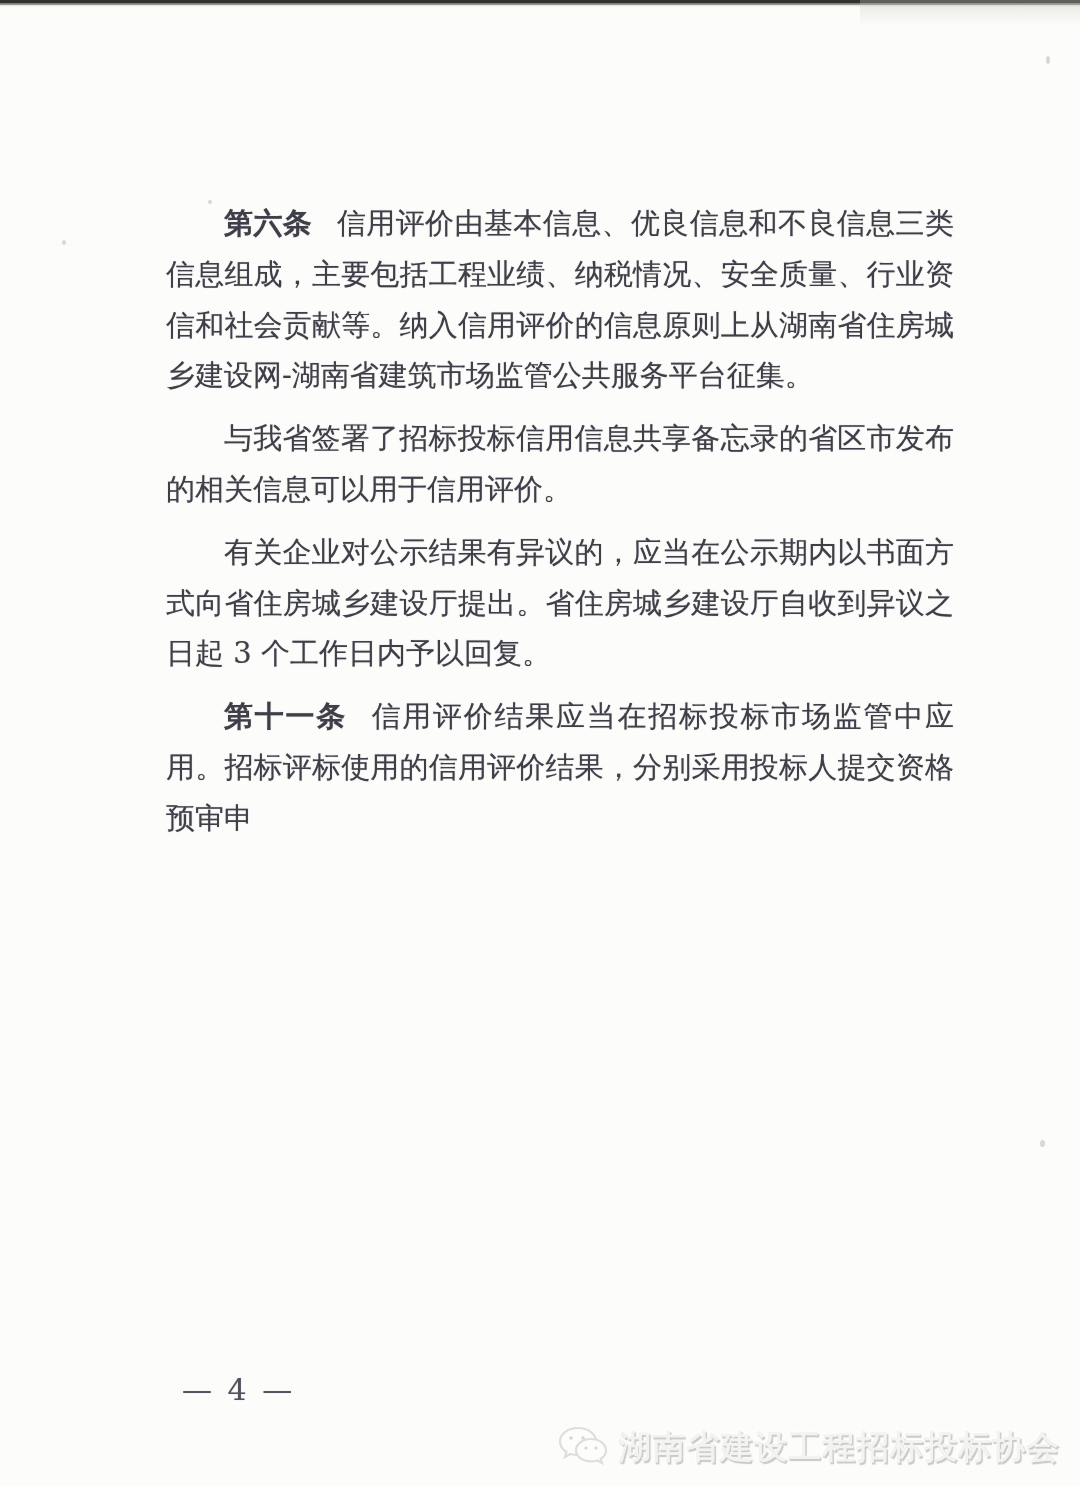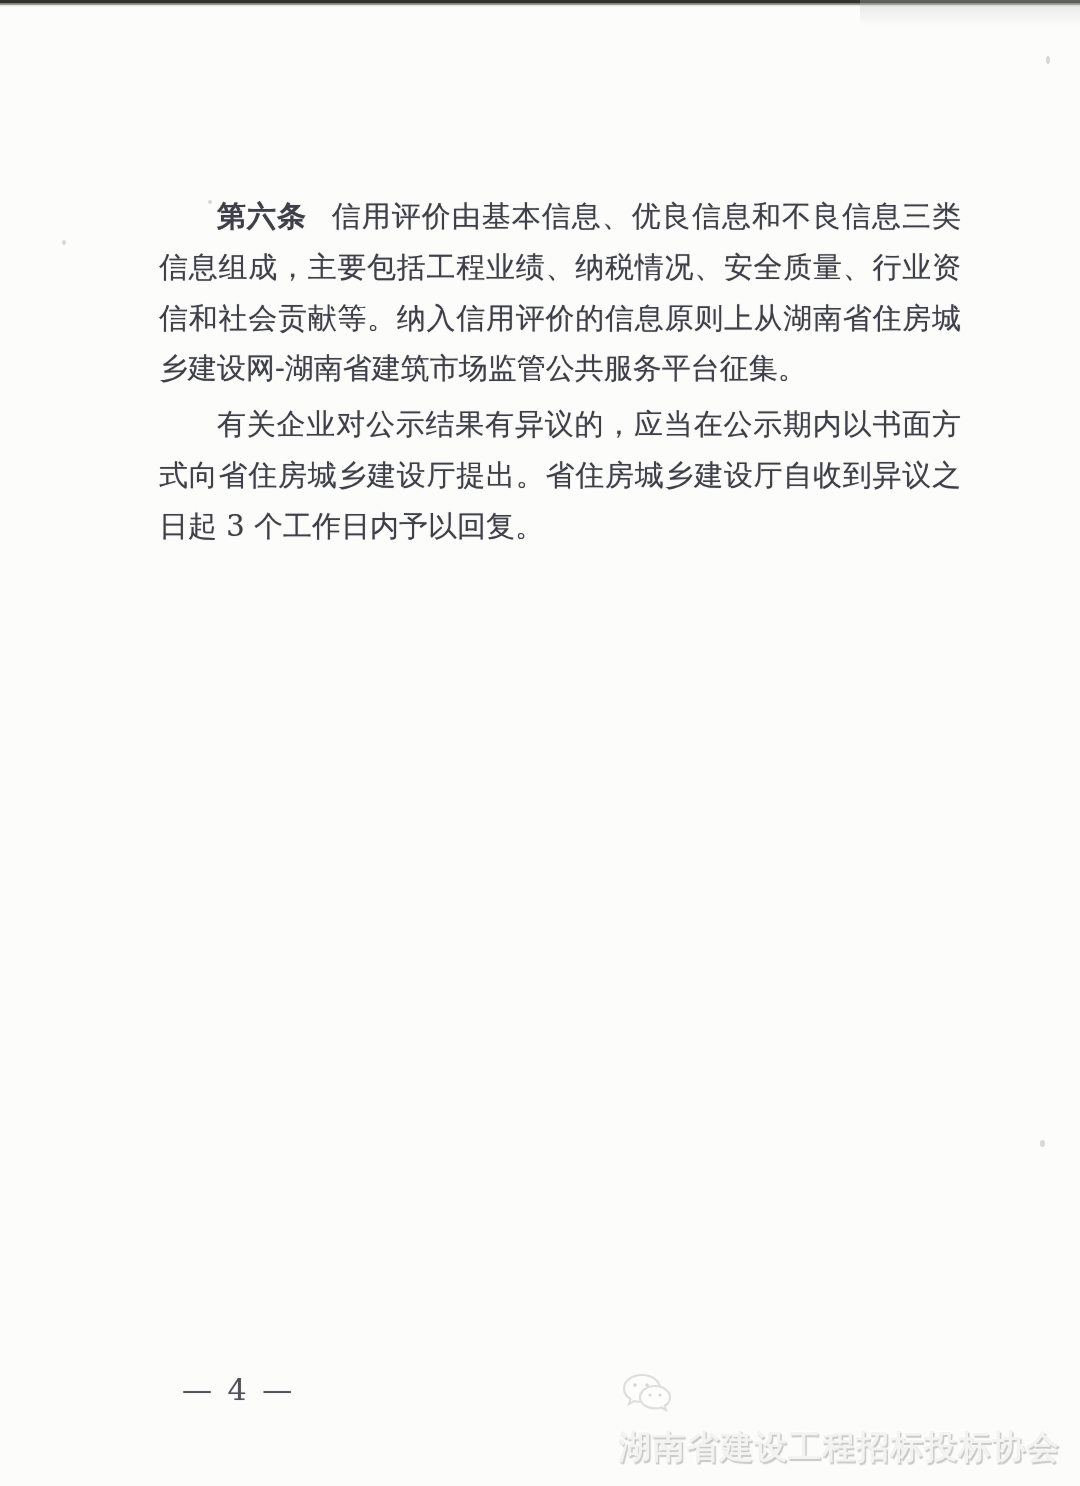--- a/index.html
+++ b/index.html
@@ -45,21 +45,21 @@
     left: 154px;
     top: 186px;
     width: 812px;
     color: #3f3f49;
     font-size: 29px;
     line-height: 50.8px;
     text-align: justify;
     text-shadow: 0 0 1px rgba(63,63,73,0.45);
   }
   .doc-body p {
-    margin: 5px;
+    margin: 12px;
     text-indent: 2em;
   }
   .term {
     font-weight: bold;
   }
   .term:not(:empty) {
     margin-right: 0.85em;
   }
   .page-number {
     position: absolute;
@@ -68,22 +68,22 @@
     font-size: 30px;
     letter-spacing: 3px;
     color: #50535c;
     text-shadow: 0 0 1px rgba(80,83,92,0.4);
   }
   .watermark {
     position: absolute;
     right: 20px;
     bottom: 16px;
     display: flex;
+    align-items: center;
     gap: 8px;
-    flex-direction: column;
   }
   .watermark-text {
     font-family: "DejaVu Sans", "Liberation Sans", sans-serif;
     font-size: 33px;
     font-weight: bold;
     letter-spacing: 1px;
     color: #f3f3f1;
     text-shadow: 1.5px 1.5px 1px #c9c9c6, -1px -1px 1px #ffffff;
     white-space: nowrap;
   }
@@ -96,21 +96,23 @@
 
   <div class="scan-top-edge"></div>
 
   <div class="speck" style="left:1046px; top:56px;  width:4px; height:8px;"></div>
   <div class="speck" style="left:62px;  top:240px; width:4px; height:5px;"></div>
   <div class="speck" style="left:1040px;top:1140px;width:5px; height:7px;"></div>
   <div class="speck" style="left:208px; top:200px; width:4px; height:4px;"></div>
 
   <main class="doc-body">
     <p><span class="term">第六条</span><span>信用评价由基本信息、优良信息和不良信息三类信息组成，主要包括工程业绩、纳税情况、安全质量、行业资信和社会贡献等。纳入信用评价的信息原则上从湖南省住房城乡建设网-湖南省建筑市场监管公共服务平台征集。</span></p>
+    <p><span class="term"></span><span>与我省签署了招标投标信用信息共享备忘录的省区市发布的相关信息可以用于信用评价。</span></p>
     <p><span class="term"></span><span>有关企业对公示结果有异议的，应当在公示期内以书面方式向省住房城乡建设厅提出。省住房城乡建设厅自收到异议之日起 3 个工作日内予以回复。</span></p>
+    <p><span class="term">第十一条</span><span>信用评价结果应当在招标投标市场监管中应用。招标评标使用的信用评价结果，分别采用投标人提交资格预审申</span></p>
   </main>
 
   <div class="page-number">— 4 —</div>
 
   <footer class="watermark">
     <span class="wechat-icon">
       <svg width="56" height="46" viewBox="0 0 56 46">
         <g fill="#fdfdfc" stroke="#dededb" stroke-width="2.2">
           <path d="M24 4 C14 4 6 10 6 17.5 c0 4.2 2.5 8 6.5 10.5 l-1.5 5 5.5-3 c2.2 0.7 4.7 1 7.5 1 10 0 18-6 18-13.5 S34 4 24 4 Z"></path>
           <path d="M37 15 c-8.3 0-15 5-15 11.2 0 6.2 6.7 11.2 15 11.2 2.3 0 4.4-0.3 6.3-0.9 l4.7 2.5-1.3-4.2 c3.3-2 5.3-5.1 5.3-8.6 C52 20 45.3 15 37 15 Z"></path>

